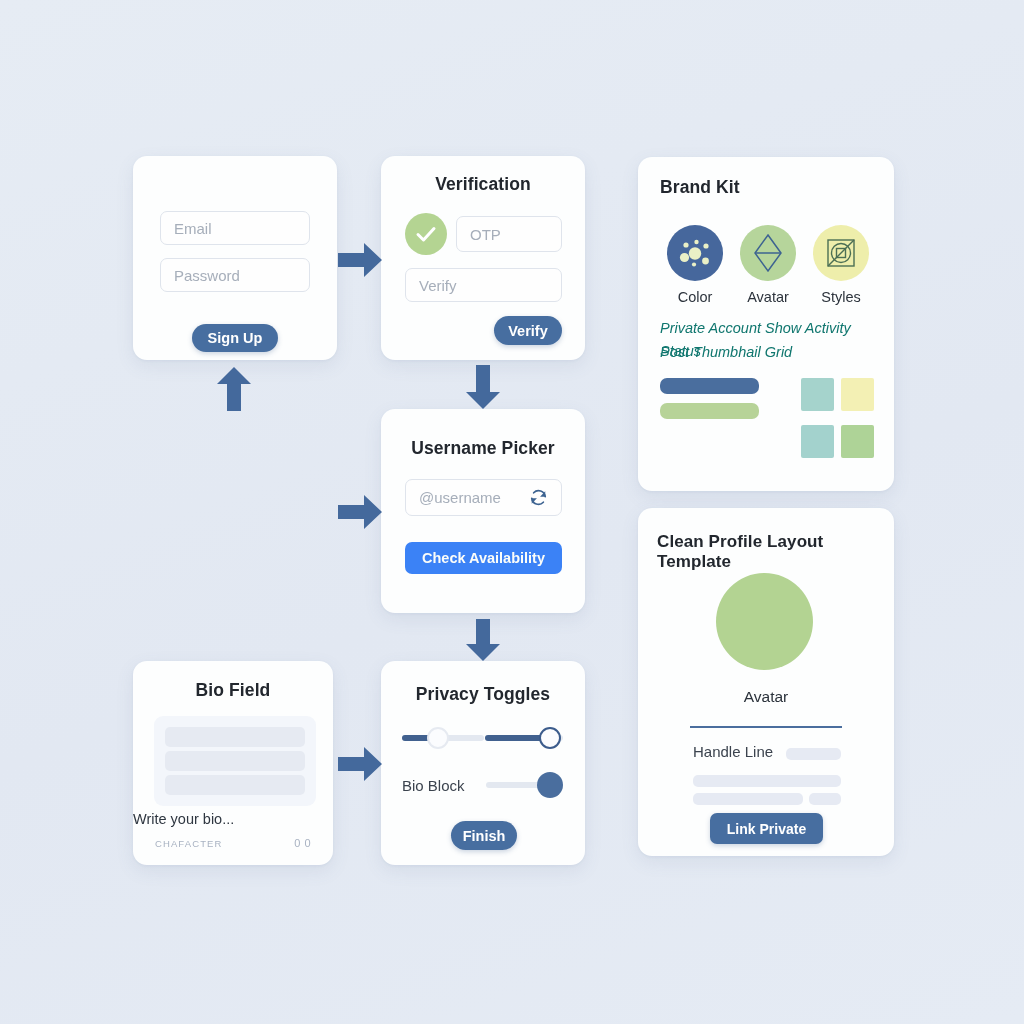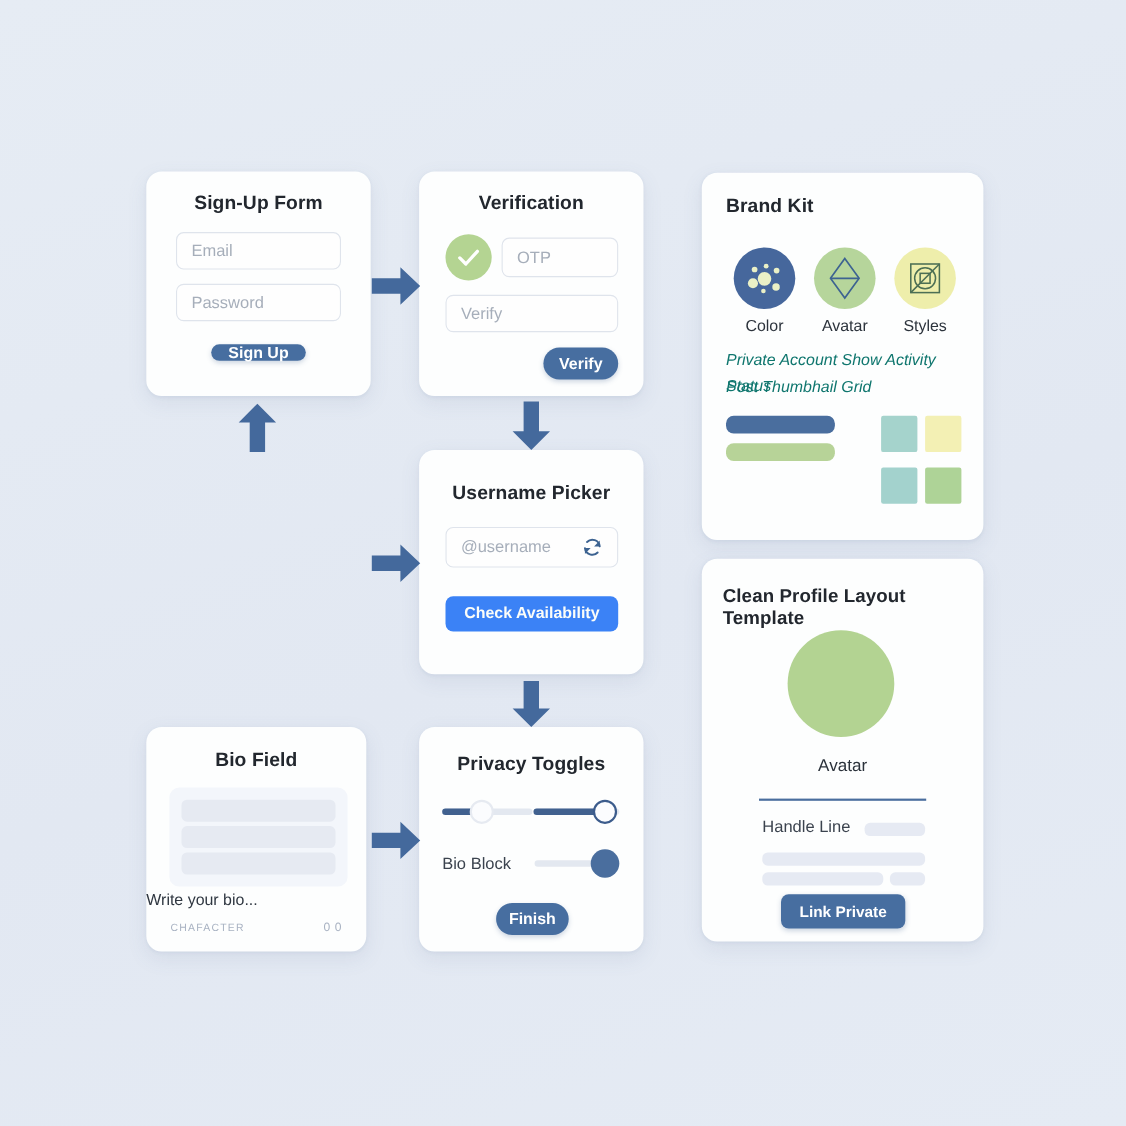--- a/index.html
+++ b/index.html
@@ -114,24 +114,23 @@
     position: absolute; width:100%; text-align:center;
     font-size: 15.5px; color: #2b323b;
   }
 </style>
 </head>
 <body>
 
 <div id="stage">
 
   <div class="card" style="left:133px; top:156px; width:204px; height:204px;">
-    <div class="card-title" style="margin-top:18px;">Sign-Up Form</div>
     <div class="field" style="position:absolute; left:27px; top:55px; width:150px; height:34px;">Email</div>
     <div class="field" style="position:absolute; left:27px; top:102px; width:150px; height:34px;">Password</div>
-    <div class="btn" style="position:absolute; left:59px; top:157px; width:86px; height:15px;">Sign Up</div>
+    <div class="btn" style="position:absolute; left:59px; top:168px; width:86px; height:28px;">Sign Up</div>
   </div>
 
   <div class="card" style="left:381px; top:156px; width:204px; height:204px;">
     <div class="card-title" style="margin-top:18px;">Verification</div>
     <div style="position:absolute; left:24px; top:57px; width:42px; height:42px; border-radius:50%;
                 background:#b4d492; display:flex; align-items:center; justify-content:center;">
       <svg width="24" height="24" viewBox="0 0 24 24" fill="none" stroke="#ffffff" stroke-width="3" stroke-linecap="round" stroke-linejoin="round">
         <polyline points="4,12.5 9.5,18 20,6.5"></polyline>
       </svg>
     </div>

